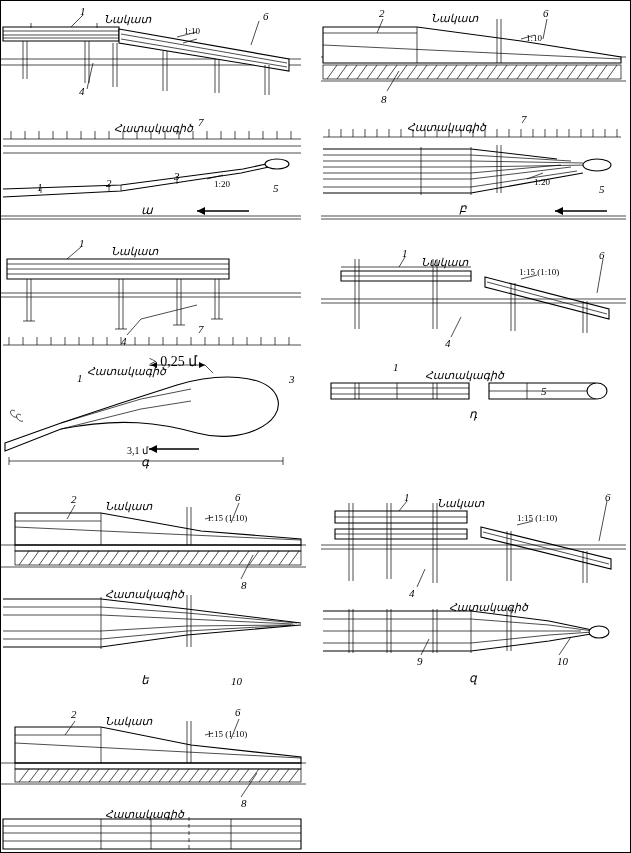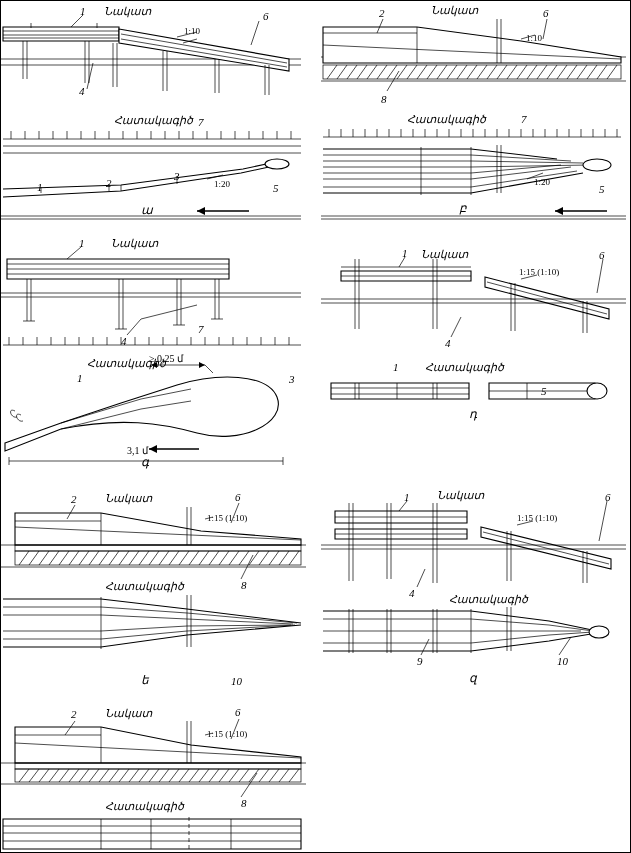--- a/index.html
+++ b/index.html
@@ -1,20 +1,20 @@
 <!DOCTYPE html>
 <html><head>
 <meta charset="utf-8">
 <style>
   html,body{margin:0;padding:0;background:#fff;}
   body{font-family:"Liberation Serif",serif;}
   #page{position:relative;width:631px;height:853px;overflow:hidden;background:#fff;border:1px solid #000;box-sizing:border-box;}
   .panel{position:absolute;}
   .lbl{position:absolute;font-size:11px;color:#000;white-space:nowrap;}
-  .lbl.it{font-style:italic;}
+  .lbl.it{font-style:italic;margin-top:8px;}
   .cap{position:absolute;font-size:12px;font-style:italic;color:#000;}
   .num{position:absolute;font-size:11px;font-style:italic;color:#000;}
   .ratio{position:absolute;font-size:9px;color:#000;white-space:nowrap;}
   svg{position:absolute;left:0;top:0;overflow:visible;}
   .ln{stroke:#000;fill:none;}
   .thin{stroke-width:.7;}
   .med{stroke-width:1.1;}
   .thk{stroke-width:1.6;}
   .fillw{fill:#fff;}
   .hatchbox{fill:#fff;}
@@ -316,21 +316,21 @@
 
       <line class="ln thin" x1="8" y1="228" x2="282" y2="228"></line>
       <line class="ln thin" x1="8" y1="224" x2="8" y2="232"></line>
       <line class="ln thin" x1="282" y1="224" x2="282" y2="232"></line>
     </svg>
     <div class="lbl it" style="left:110px;top:4px;">Նակատ</div>
     <div class="num" style="left:78px;top:4px;">1</div>
     <div class="num" style="left:120px;top:102px;">4</div>
     <div class="num" style="left:197px;top:90px;">7</div>
     <div class="lbl it" style="left:86px;top:124px;">Հատակագիծ</div>
-    <div class="lbl" style="left:148px;top:120px;font-size:10px;">≥ 0,25 մ</div>
+    <div class="lbl" style="left:148px;top:120px;font-size:14px;">≥ 0,25 մ</div>
     <div class="num" style="left:76px;top:139px;">1</div>
     <div class="num" style="left:288px;top:140px;">3</div>
     <div class="lbl" style="left:126px;top:212px;font-size:10px;">3,1 մ</div>
     <div class="cap" style="left:140px;top:222px;">գ</div>
   </div>
 
   <div class="panel" style="left:320px;top:232px;width:311px;height:240px;">
     <svg width="311" height="240">
 
       <path class="ln med fillw" d="M20,38 L150,38 L150,48 L20,48 Z"></path>

